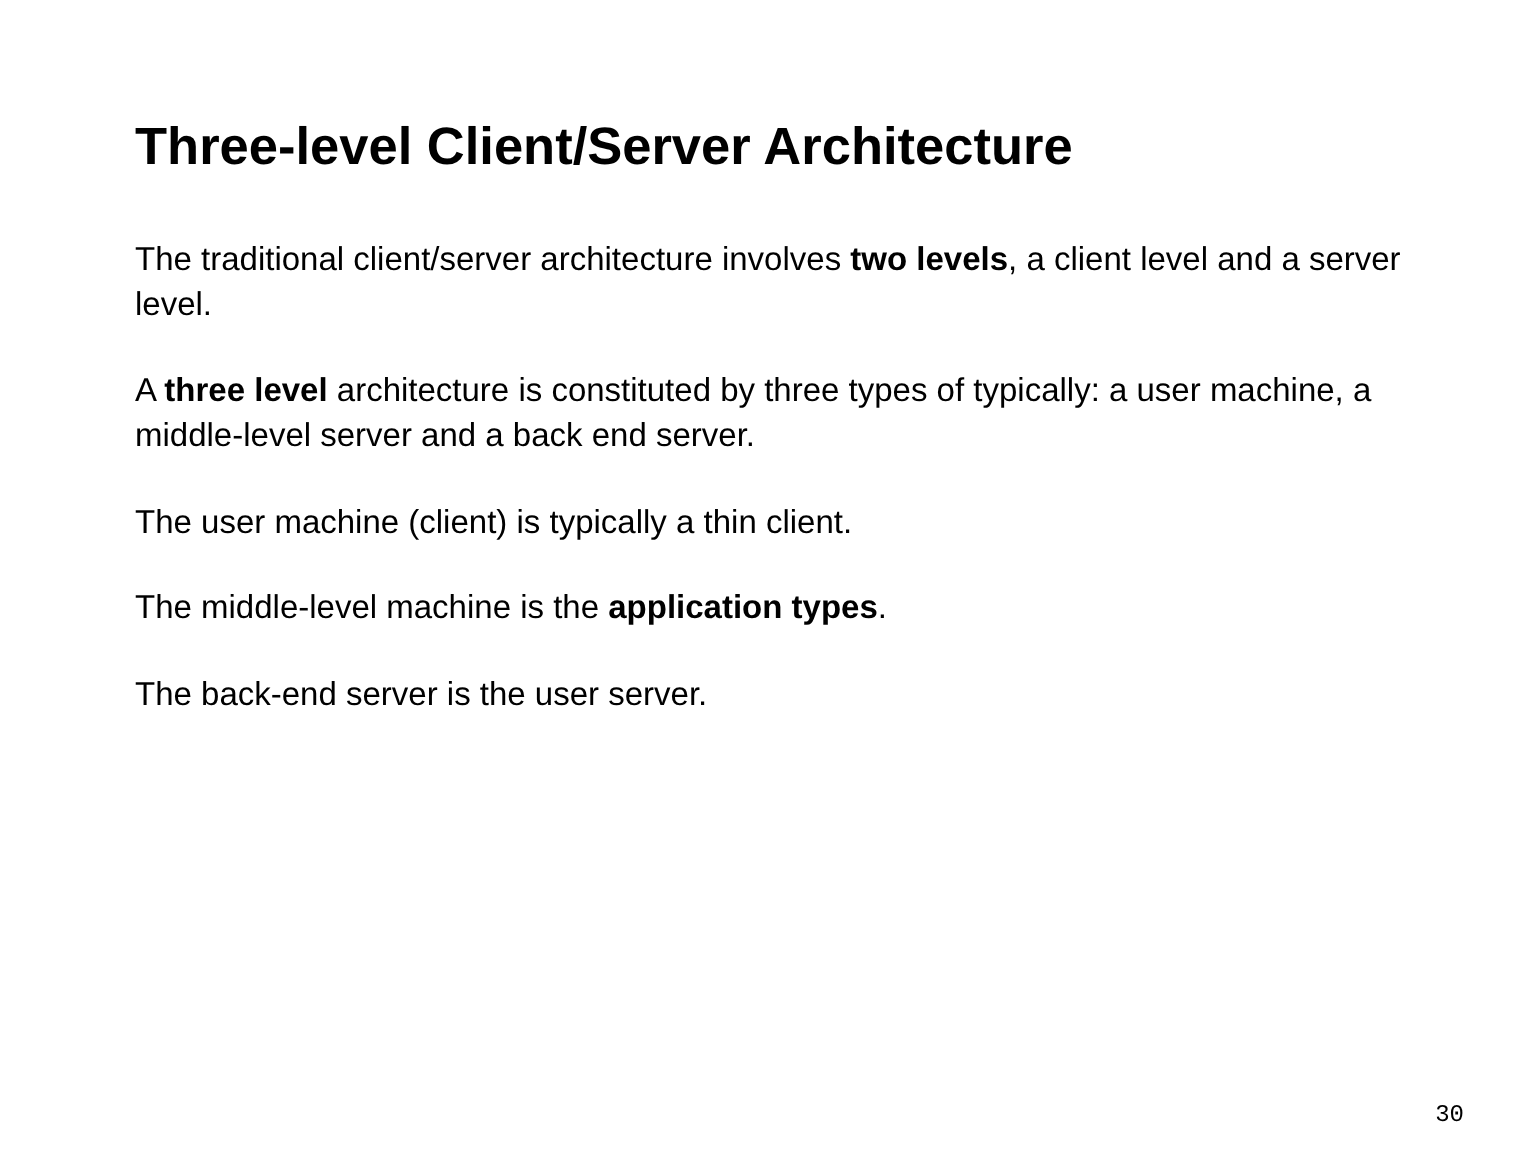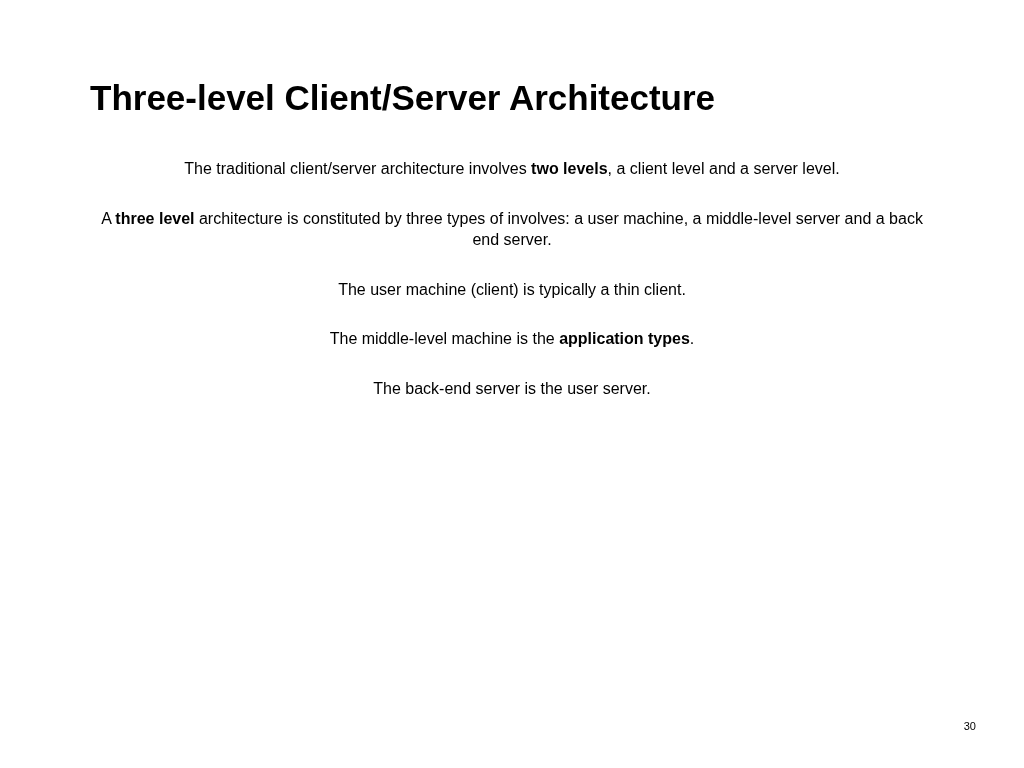--- a/index.html
+++ b/index.html
@@ -15,48 +15,47 @@
       color: #000000;
       position: relative;
       padding: 78px 90px 0 90px;
     }
     .title {
       font-size: 35px;
       font-weight: bold;
       margin-bottom: 40px;
     }
     .paragraph {
-      font-size: 16px;
+      font-size: 22px;
       line-height: 1.35;
       margin-bottom: 28px;
-      text-align: center;
     }
     .bold {
       font-weight: bold;
     }
     .page-number {
       position: absolute;
-      bottom: 36px;
+      bottom: 16px;
       right: 48px;
-      font-size: 11px;
-      font-family: Liberation Sans, sans-serif;
+      font-size: 16px;
+      font-family: Liberation Mono, monospace;
       color: #000000;
     }
   </style>
 </head>
 <body>
 
 <h1 class="title">Three-level Client/Server Architecture</h1>
 
 <p class="paragraph">
   <span>The traditional client/server architecture involves </span><span class="bold">two levels</span><span>, a client level and a server level.</span>
 </p>
 
 <p class="paragraph">
-  <span>A </span><span class="bold">three level</span><span> architecture is constituted by three types of involves: a user machine, a middle-level server and a back end server.</span>
+  <span>A </span><span class="bold">three level</span><span> architecture is constituted by three types of typically: a user machine, a middle-level server and a back end server.</span>
 </p>
 
 <p class="paragraph">
   <span>The user machine (client) is typically a thin client.</span>
 </p>
 
 <p class="paragraph">
   <span>The middle-level machine is the </span><span class="bold">application types</span><span>.</span>
 </p>
 

